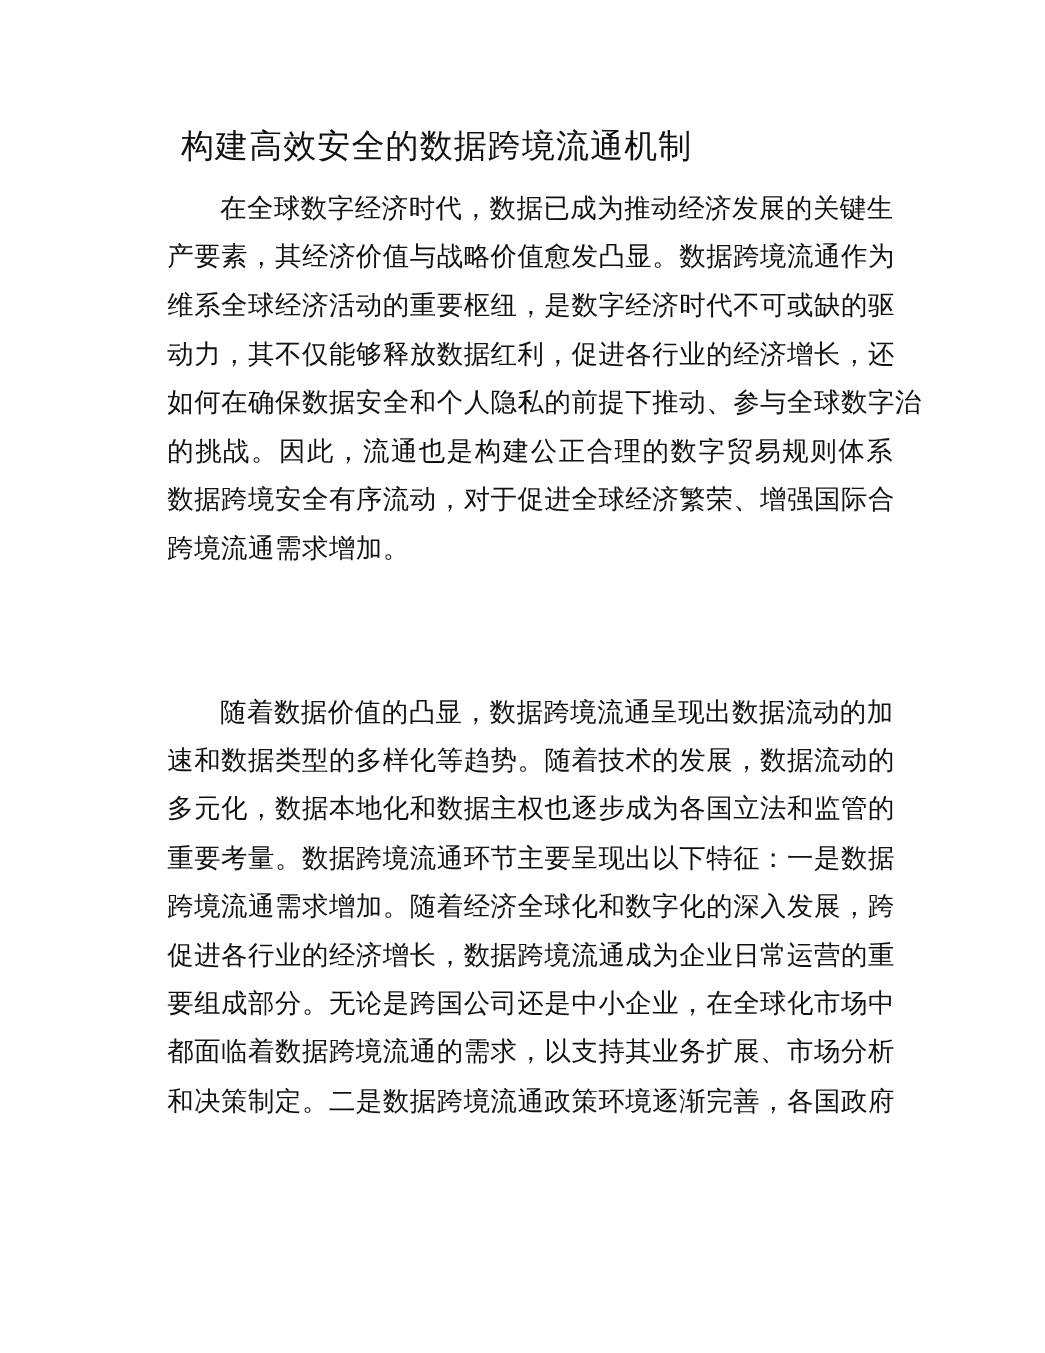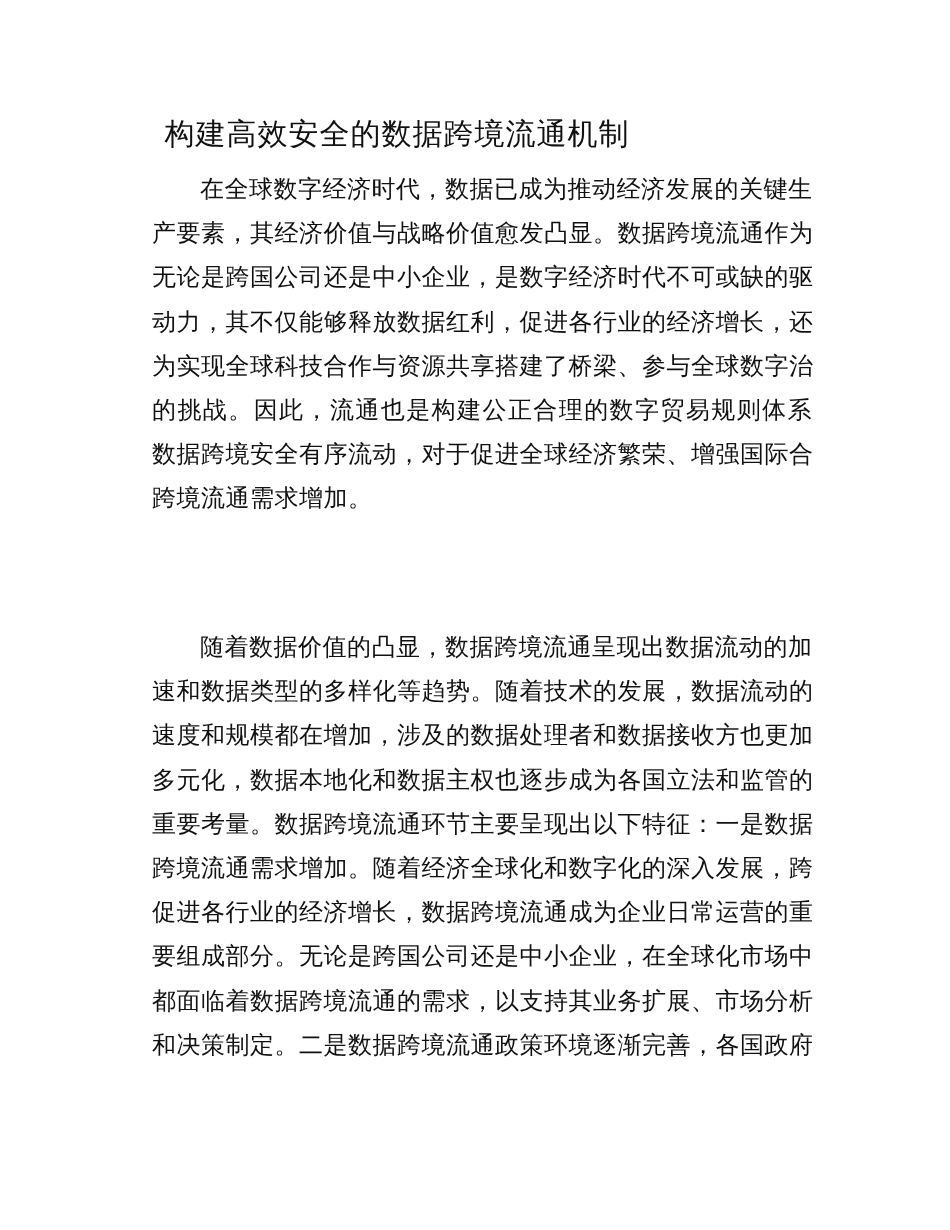--- a/index.html
+++ b/index.html
@@ -16,32 +16,31 @@
   #p2 { top: 625px; }
 </style>
 </head>
 <body>
 
 <div class="title">构建高效安全的数据跨境流通机制</div>
 
 <div class="para" id="p1">
   <div class="line indent">在全球数字经济时代，数据已成为推动经济发展的关键生</div>
   <div class="line">产要素，其经济价值与战略价值愈发凸显。数据跨境流通作为</div>
-  <div class="line">无论是跨国公司还是中小企业，是数字经济时代不可或缺的驱</div>
+  <div class="line">维系全球经济活动的重要枢纽，是数字经济时代不可或缺的驱</div>
   <div class="line">动力，其不仅能够释放数据红利，促进各行业的经济增长，还</div>
-  <div class="line">为实现全球科技合作与资源共享搭建了桥梁、参与全球数字治</div>
+  <div class="line">如何在确保数据安全和个人隐私的前提下推动、参与全球数字治</div>
   <div class="line">的挑战。因此，流通也是构建公正合理的数字贸易规则体系</div>
   <div class="line">数据跨境安全有序流动，对于促进全球经济繁荣、增强国际合</div>
   <div class="line last">跨境流通需求增加。</div>
 </div>
 
 <div class="para" id="p2">
   <div class="line indent">随着数据价值的凸显，数据跨境流通呈现出数据流动的加</div>
   <div class="line">速和数据类型的多样化等趋势。随着技术的发展，数据流动的</div>
-  <div class="line">速度和规模都在增加，涉及的数据处理者和数据接收方也更加</div>
   <div class="line">多元化，数据本地化和数据主权也逐步成为各国立法和监管的</div>
   <div class="line">重要考量。数据跨境流通环节主要呈现出以下特征：一是数据</div>
   <div class="line">跨境流通需求增加。随着经济全球化和数字化的深入发展，跨</div>
   <div class="line">促进各行业的经济增长，数据跨境流通成为企业日常运营的重</div>
   <div class="line">要组成部分。无论是跨国公司还是中小企业，在全球化市场中</div>
   <div class="line">都面临着数据跨境流通的需求，以支持其业务扩展、市场分析</div>
   <div class="line">和决策制定。二是数据跨境流通政策环境逐渐完善，各国政府</div>
 </div>
 
 </body></html>

